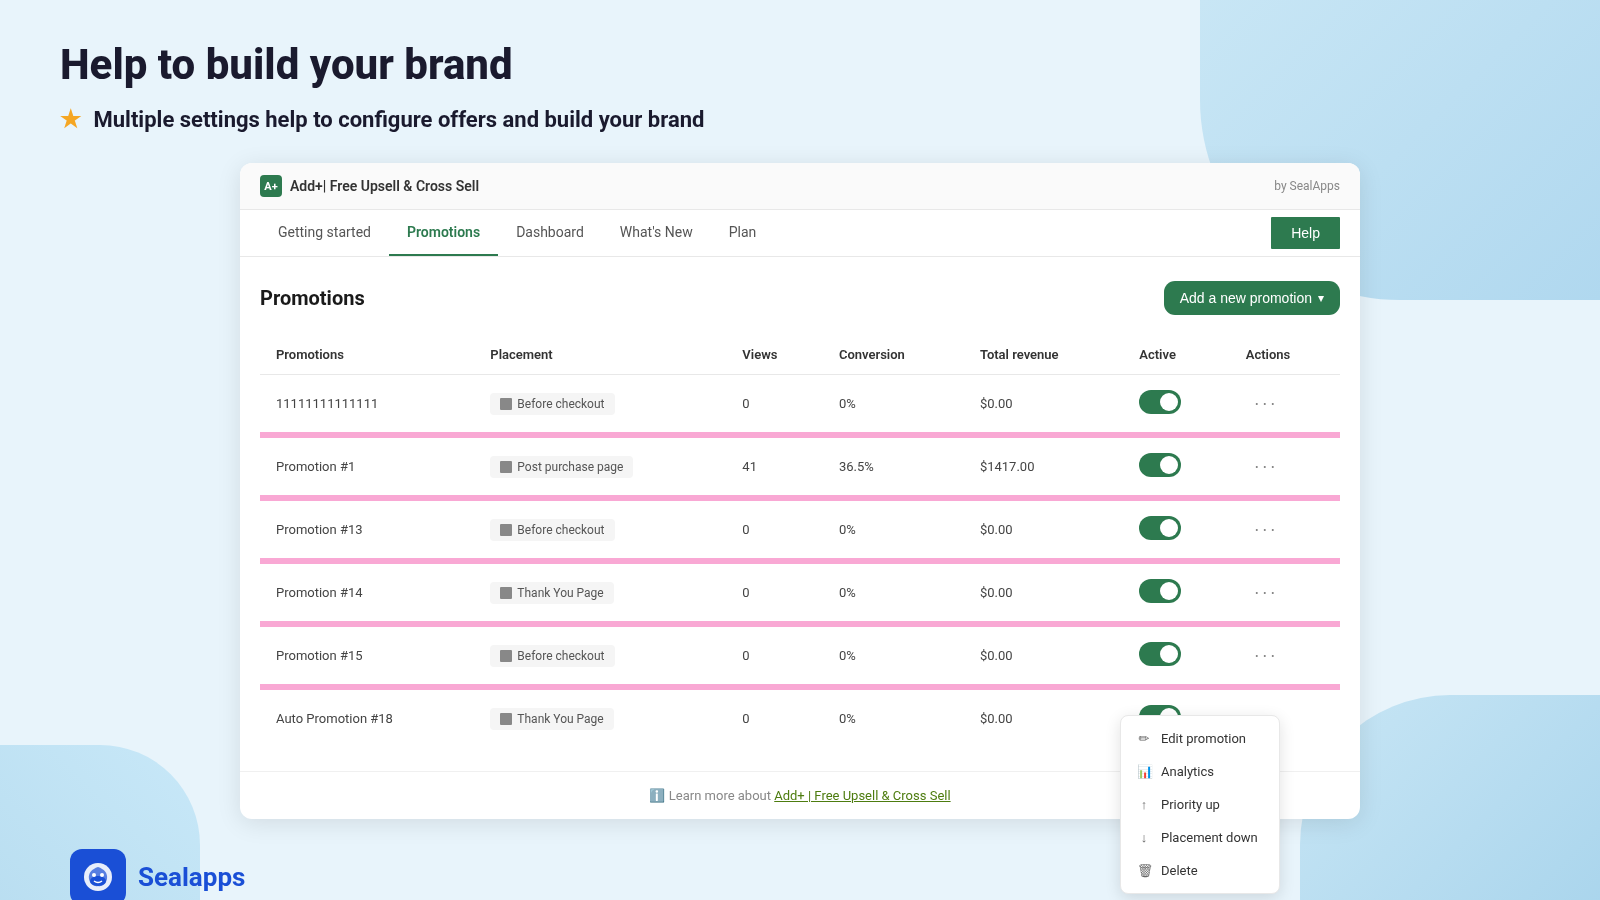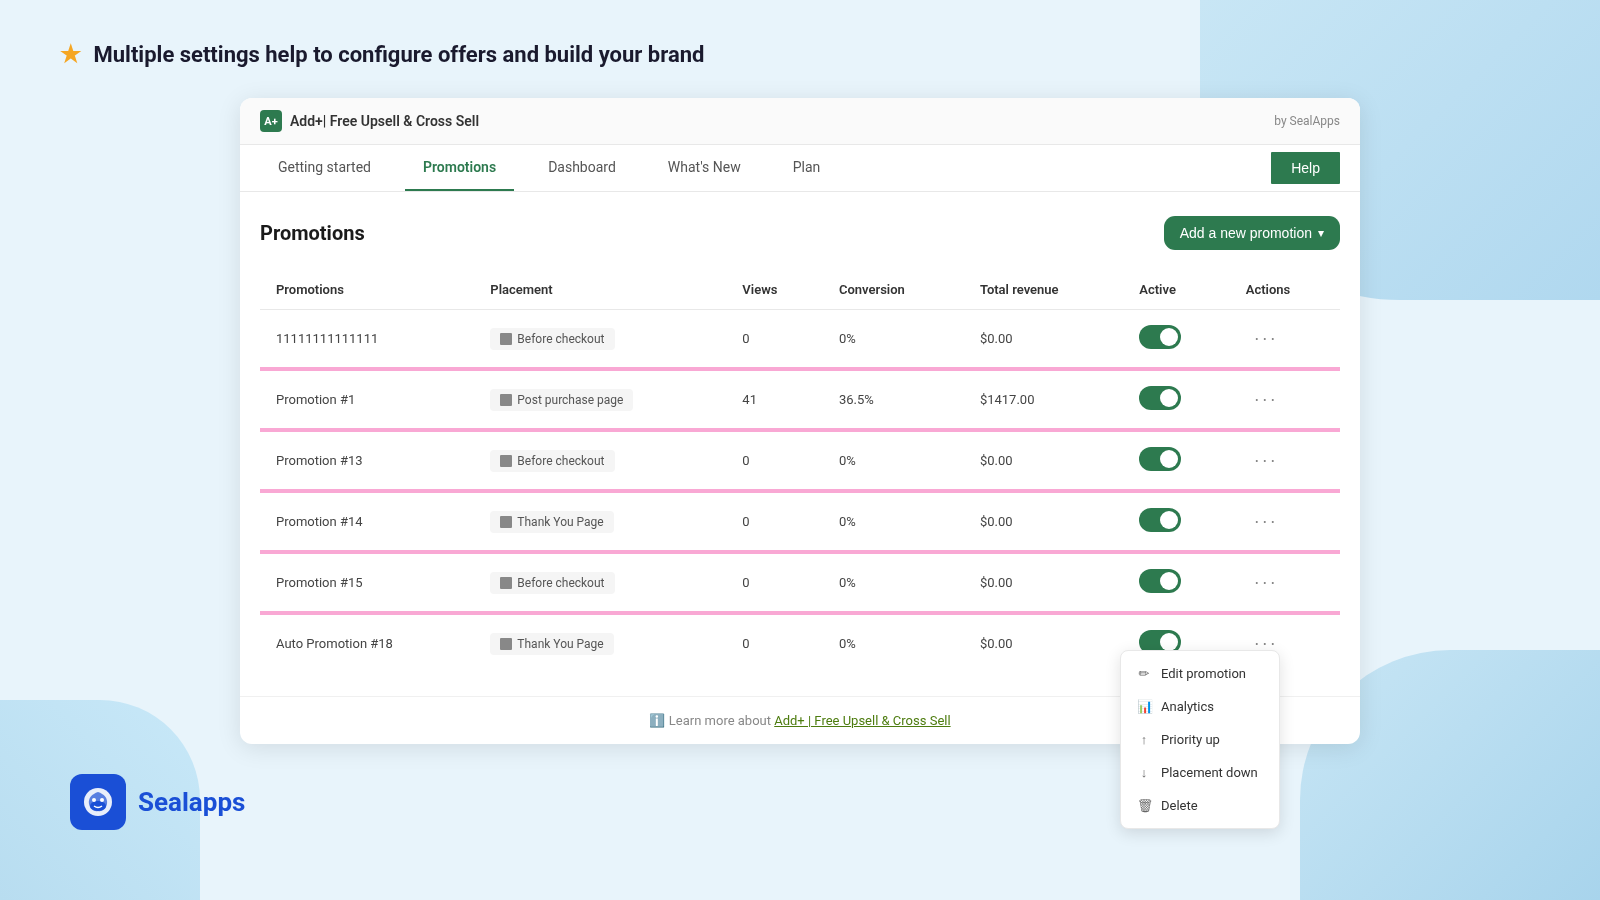--- a/index.html
+++ b/index.html
@@ -119,21 +119,21 @@
       display: flex;
       align-items: center;
       justify-content: space-between;
       padding: 0 20px;
       border-bottom: 1px solid #e8e8e8;
     }
 
     .nav-tabs {
       display: flex;
       align-items: center;
-      gap: 16px;
+      gap: 0;
       justify-content: center;
     }
 
     .nav-tab {
       padding: 14px 18px;
       font-size: 14px;
       color: #555;
       cursor: pointer;
       border-bottom: 2px solid transparent;
       text-decoration: none;
@@ -206,21 +206,21 @@
       font-weight: 600;
       color: #333;
       border-bottom: 1px solid #e8e8e8;
       background: #fff;
     }
 
     .promotions-table td {
       padding: 14px 16px;
       font-size: 13px;
       color: #444;
-      border-bottom: 4px solid #f9a8d4;
+      border-bottom: 6px solid #f9a8d4;
     }
 
     .promotions-table tr:last-child td {
       border-bottom: none;
     }
 
     .placement-badge {
       display: inline-flex;
       align-items: center;
       gap: 5px;
@@ -345,20 +345,21 @@
     }
   </style>
 </head>
 <body>
 
 <div class="bg-shape-top-right"></div>
 <div class="bg-shape-bottom-right"></div>
 <div class="bg-shape-bottom-left"></div>
 
 <div class="page-content">
+  <h1 class="hero-title">Help to build your brand</h1>
 
   <div class="hero-subtitle">
     <span class="star-icon">★</span>
     <span>Multiple settings help to configure offers and build your brand</span>
   </div>
 
   <div class="app-container">
 
     <div class="app-header">
       <div class="app-brand">

